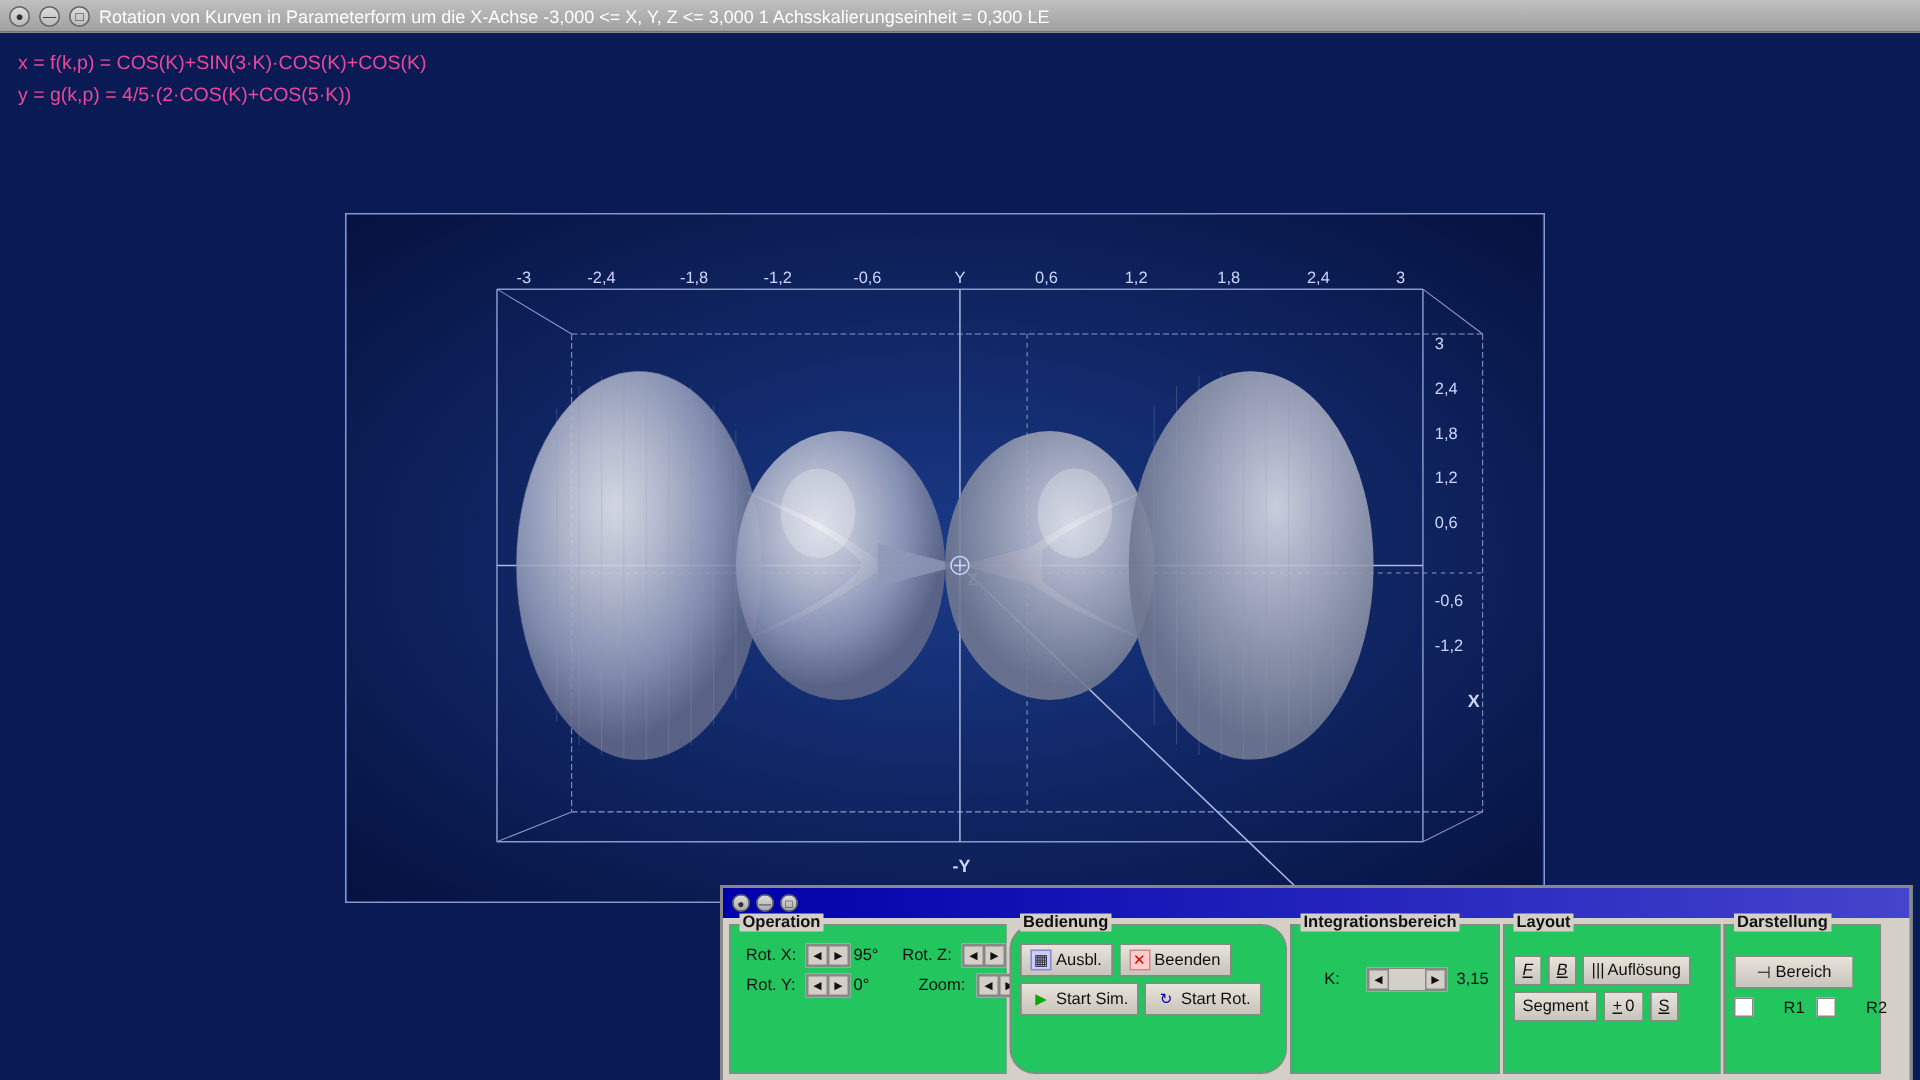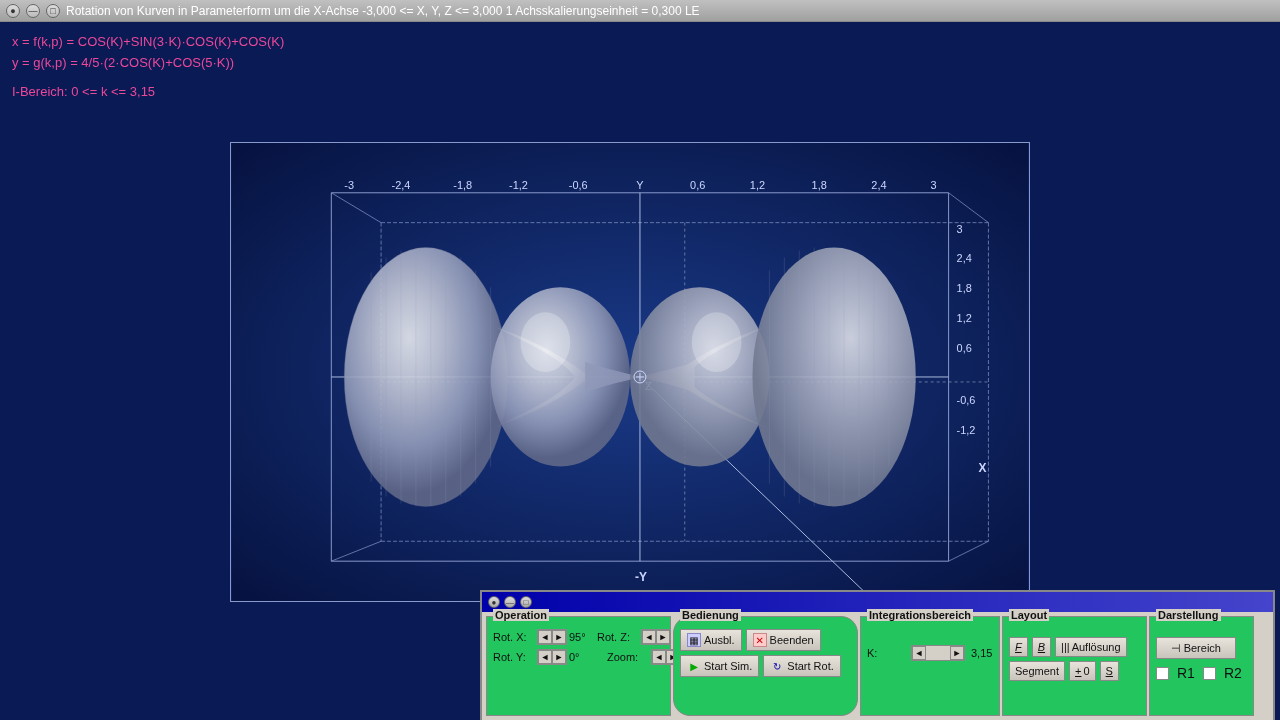--- a/index.html
+++ b/index.html
@@ -136,20 +136,21 @@
     .ctrl-row {
       display: flex;
       align-items: center;
       margin-bottom: 4px;
       gap: 2px;
       font-size: 11px;
       color: #111;
     }
     .ctrl-label {
       min-width: 42px;
+      text-align: center;
     }
     .slider-track {
       display: flex;
       align-items: center;
       border: 1px solid #888;
       background: white;
       height: 16px;
       width: 58px;
     }
     .slider-arrow {
@@ -237,23 +238,23 @@
     }
 
     
     #section-darstellung {
       width: 105px;
       padding-top: 12px;
     }
     .checkbox-row {
       display: flex;
       align-items: center;
-      gap: 8px;
+      gap: 20px;
       margin-bottom: 4px;
-      font-size: 14px;
+      font-size: 11px;
       color: #111;
       justify-content: center;
     }
     .chk {
       width: 13px; height: 13px;
       border: 1px solid #888;
       background: white;
       display: flex; align-items: center; justify-content: center;
       font-size: 9px;
     }
@@ -267,21 +268,20 @@
   <div class="window-btn">□</div>
   <span id="main-title">Rotation von Kurven in Parameterform um die X-Achse   -3,000 &lt;= X, Y, Z &lt;= 3,000   1 Achsskalierungseinheit = 0,300 LE</span>
 </div>
 
 <div id="main-content">
 
   <div id="formula-area">
     <div>x = f(k,p) = COS(K)+SIN(3·K)·COS(K)+COS(K)</div>
     <div>y = g(k,p) = 4/5·(2·COS(K)+COS(5·K))</div>
     <div style="height:8px"></div>
-    <div>I-Bereich:  0 &lt;= k &lt;= 3,15</div>
   </div>
 
   <div id="viewport">
     <svg id="shape-canvas" viewBox="0 0 800 460" xmlns="http://www.w3.org/2000/svg">
 
       <defs>
         <radialGradient id="bgGrad" cx="50%" cy="50%" r="70%">
           <stop offset="0%" stop-color="#1a3a88"></stop>
           <stop offset="100%" stop-color="#061240"></stop>
         </radialGradient>

